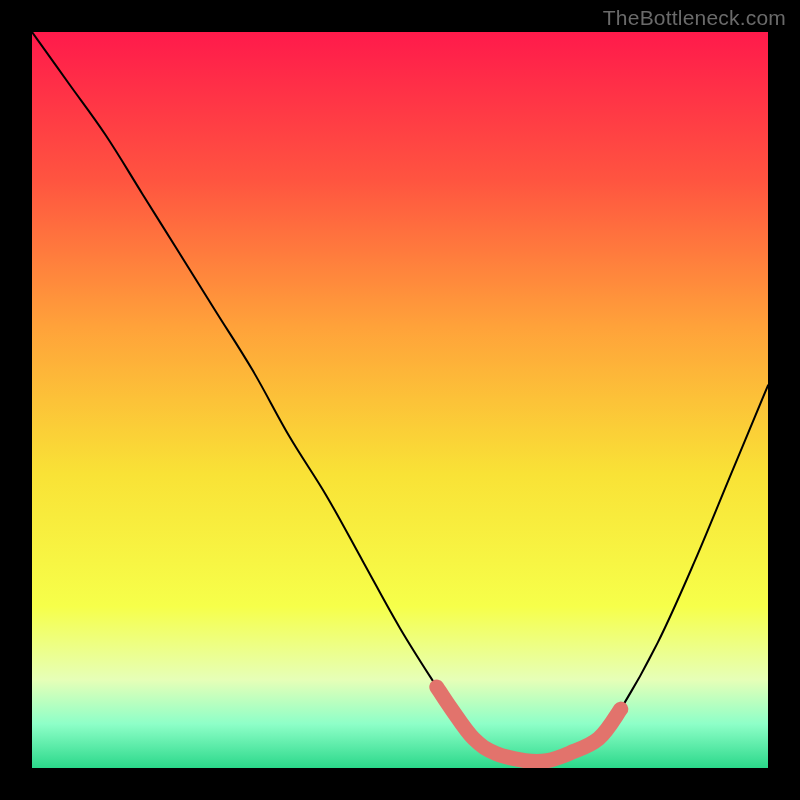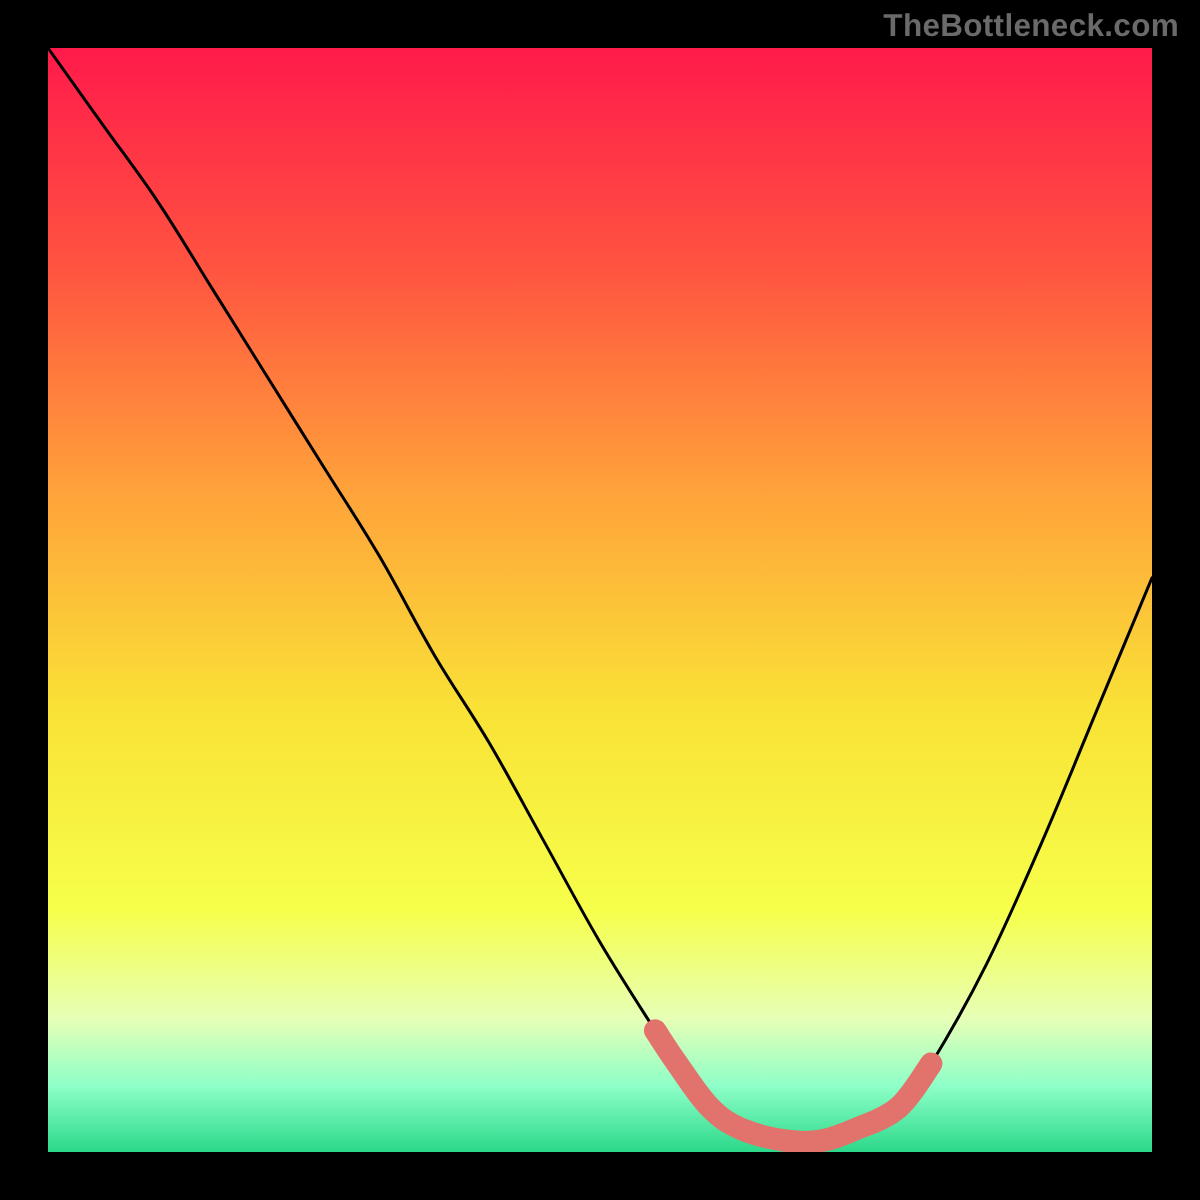--- a/index.html
+++ b/index.html
@@ -28,21 +28,21 @@
     display: block;
     width: 100%;
     height: 100%;
   }
   .watermark {
     position: absolute;
     top: 6px;
     right: 14px;
     color: #6a6a6a;
     font-size: 21px;
-    font-weight: 700;
+    font-weight: 400;
     letter-spacing: 0.2px;
   }
 </style>
 </head>
 <body>
 
 <div class="frame">
 
   <div class="plot-area">
     <svg viewBox="0 0 736 736" preserveAspectRatio="none">

